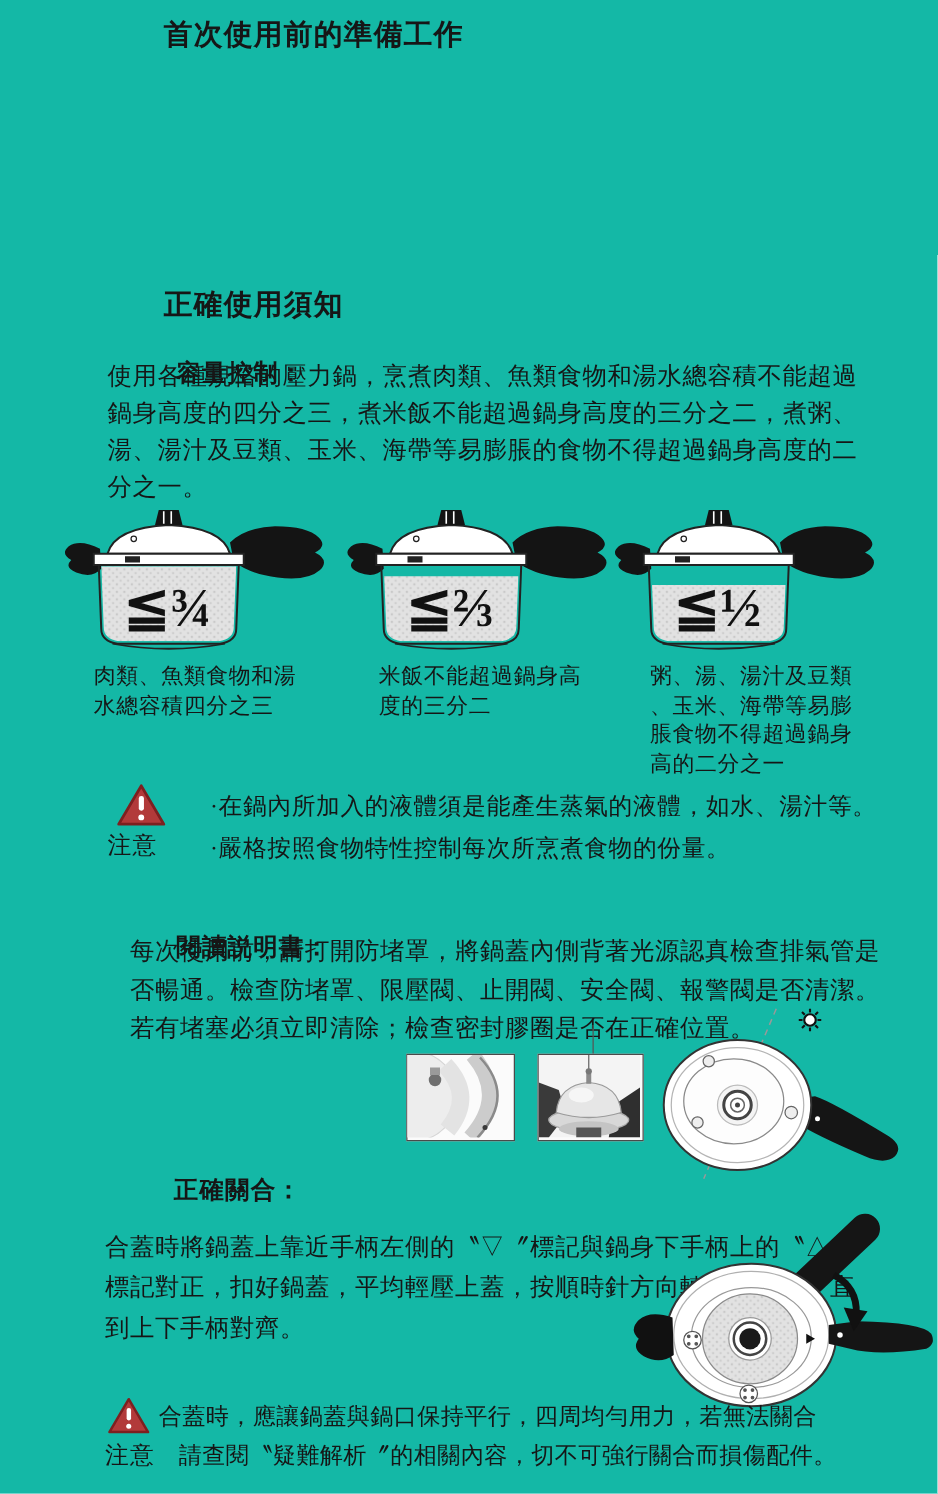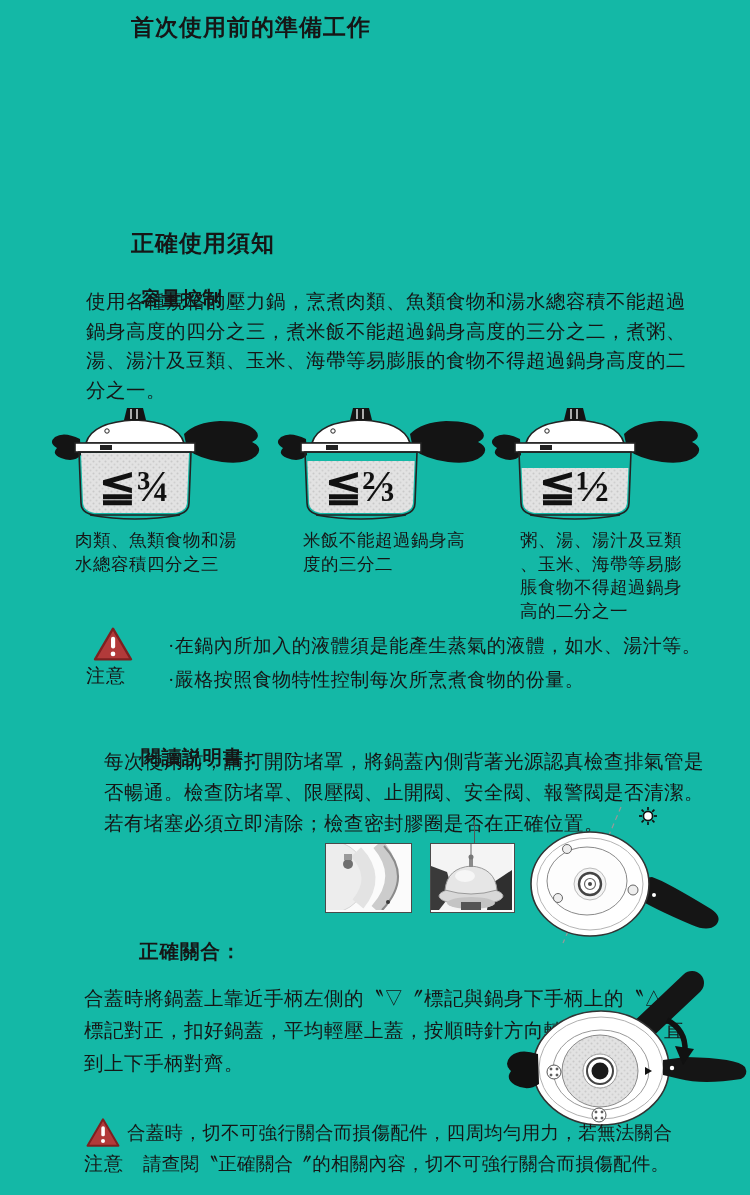--- a/index.html
+++ b/index.html
@@ -215,17 +215,17 @@
     <circle cx="172" cy="110" r="2.2" fill="#fff"></circle>
     <path d="M167,62 Q186,72 185,93" stroke="#111" stroke-width="5.5" fill="none"></path>
     <path d="M175,88 L194,91 L183,107 Z" fill="#111"></path>
   </svg>
 
   <svg class="abs" style="left:86px;top:1117px;" width="34" height="31" viewBox="0 0 44 40">
     <path d="M22,3 L42,37 L2,37 Z" fill="#b23a3a" stroke="#7d2020" stroke-width="2.6" stroke-linejoin="round"></path>
     <rect x="19.8" y="12" width="4.6" height="13" rx="2.2" fill="#fff"></rect>
     <circle cx="22" cy="31" r="2.6" fill="#fff"></circle>
   </svg>
-  <div class="abs w2-line" style="left:127px;top:1120px;">合蓋時，切不可強行關合而損傷配件，四周均勻用力，若無法關合</div>
+  <div class="abs w2-line" style="left:127px;top:1120px;">合蓋時，應讓鍋蓋與鍋口保持平行，四周均勻用力，若無法關合</div>
   <div class="abs warn-label" style="left:84px;top:1151px;">注意</div>
-  <div class="abs w2-line" style="left:143px;top:1151px;">請查閱〝正確關合〞的相關內容，切不可強行關合而損傷配件。</div>
+  <div class="abs w2-line" style="left:143px;top:1151px;">請查閱〝疑難解析〞的相關內容，切不可強行關合而損傷配件。</div>
 
 </div>
 
 </body></html>

